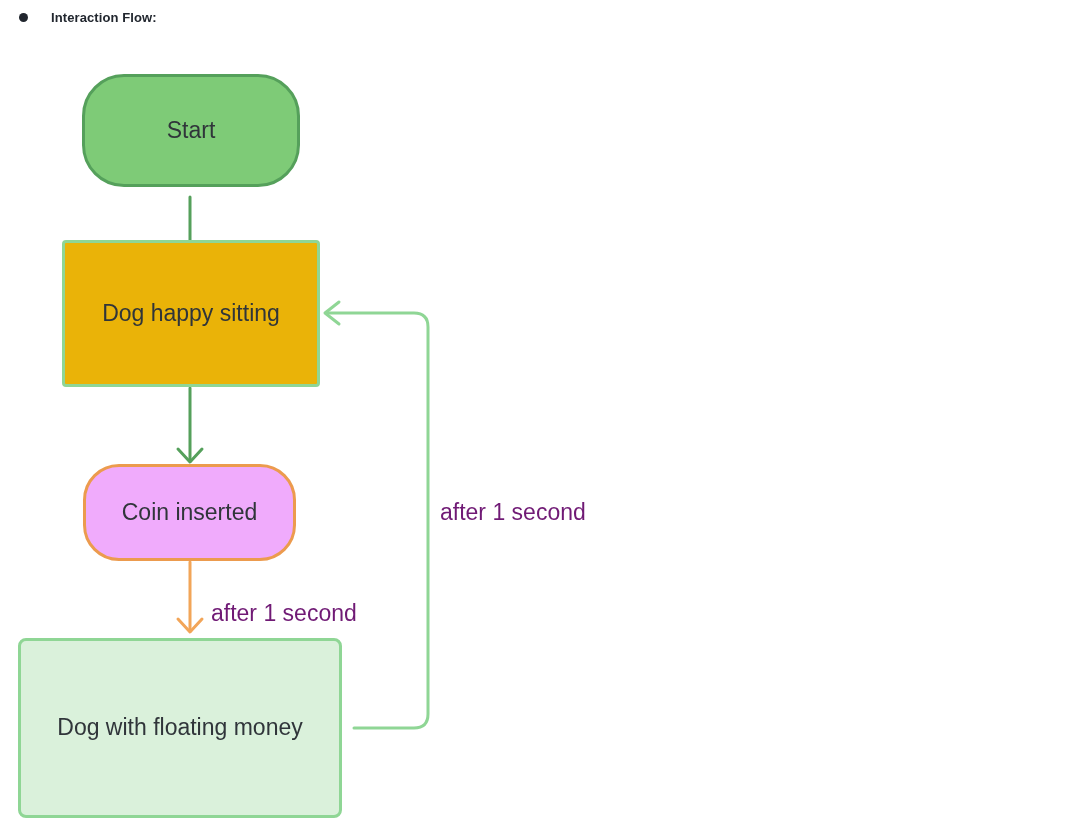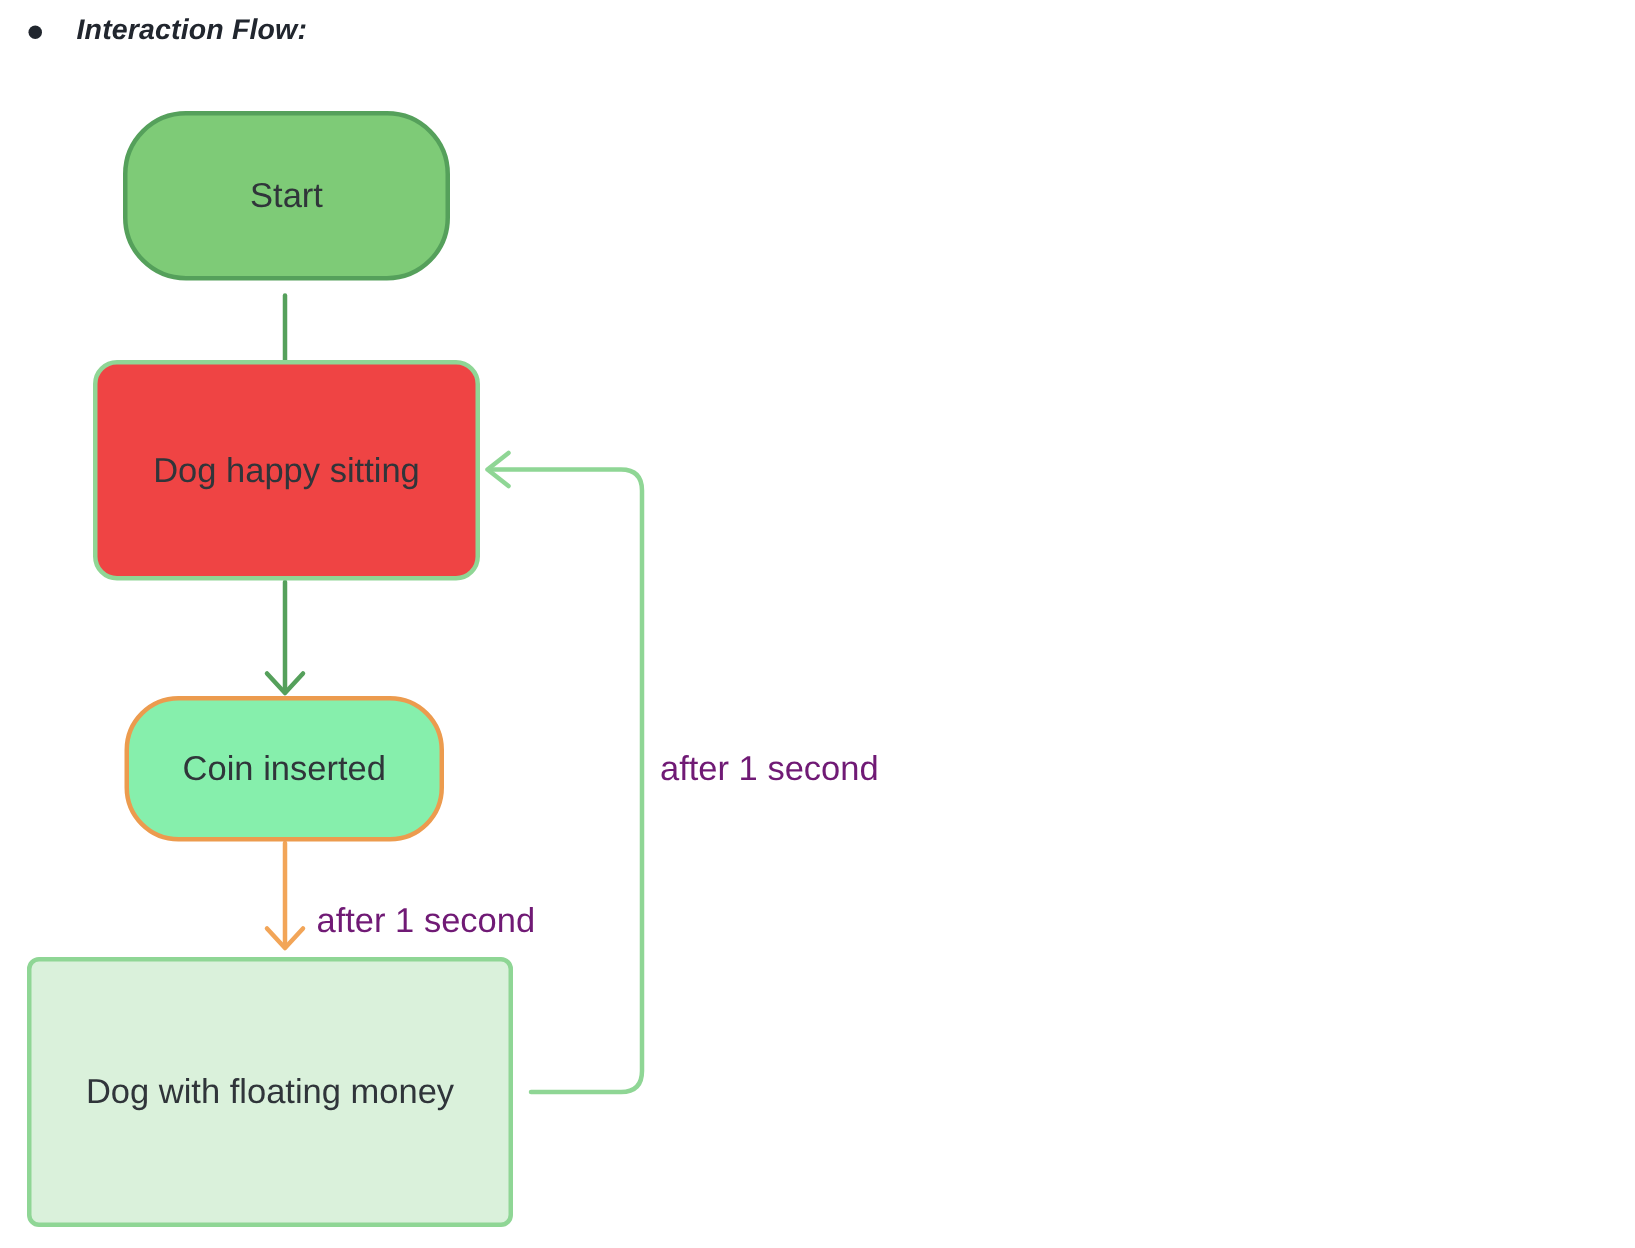--- a/index.html
+++ b/index.html
@@ -22,25 +22,24 @@
     align-items: center;
     gap: 23px;
   }
   .bullet {
     width: 9px; height: 9px;
     border-radius: 50%;
     background: #21262e;
     flex: 0 0 auto;
   }
   .header-title {
-    font-size: 19px;
+    font-size: 13px;
     font-weight: 700;
     color: #21262e;
     letter-spacing: 0.1px;
-    font-style: italic;
   }
 
   
   .node {
     position: absolute;
     display: flex;
     align-items: center;
     justify-content: center;
     text-align: center;
     color: #30353a;
@@ -50,28 +49,28 @@
   .node-start {
     left: 82px; top: 74px;
     width: 218px; height: 113px;
     background: #7ecb77;
     border: 3px solid #55a05b;
     border-radius: 42px;
   }
   .node-dog-happy {
     left: 62px; top: 240px;
     width: 258px; height: 147px;
-    background: #ef4444;
+    background: #eab308;
     border: 3px solid #8fd695;
-    border-radius: 16px;
+    border-radius: 4px;
   }
   .node-coin {
     left: 83px; top: 464px;
     width: 213px; height: 97px;
-    background: #86efac;
+    background: #f0abfc;
     border: 3px solid #ec9b4e;
     border-radius: 36px;
   }
   .node-dog-money {
     left: 18px; top: 638px;
     width: 324px; height: 180px;
     background: #daf1db;
     border: 3px solid #8fd695;
     border-radius: 8px;
   }

